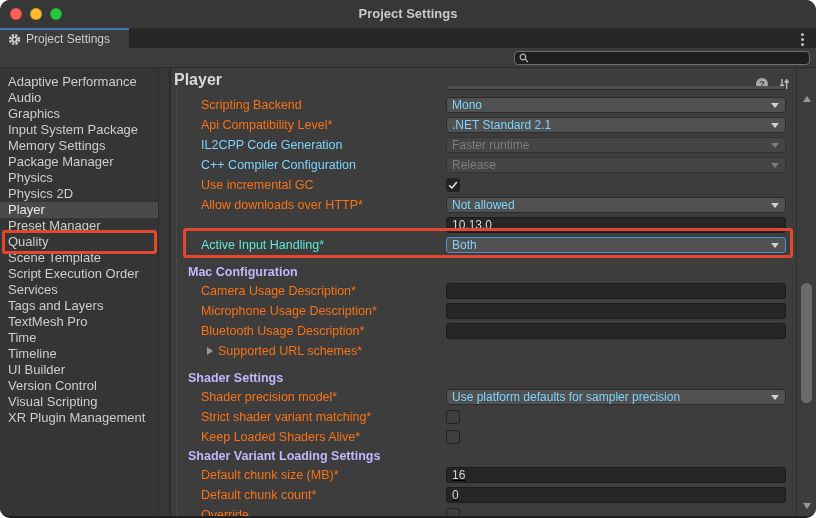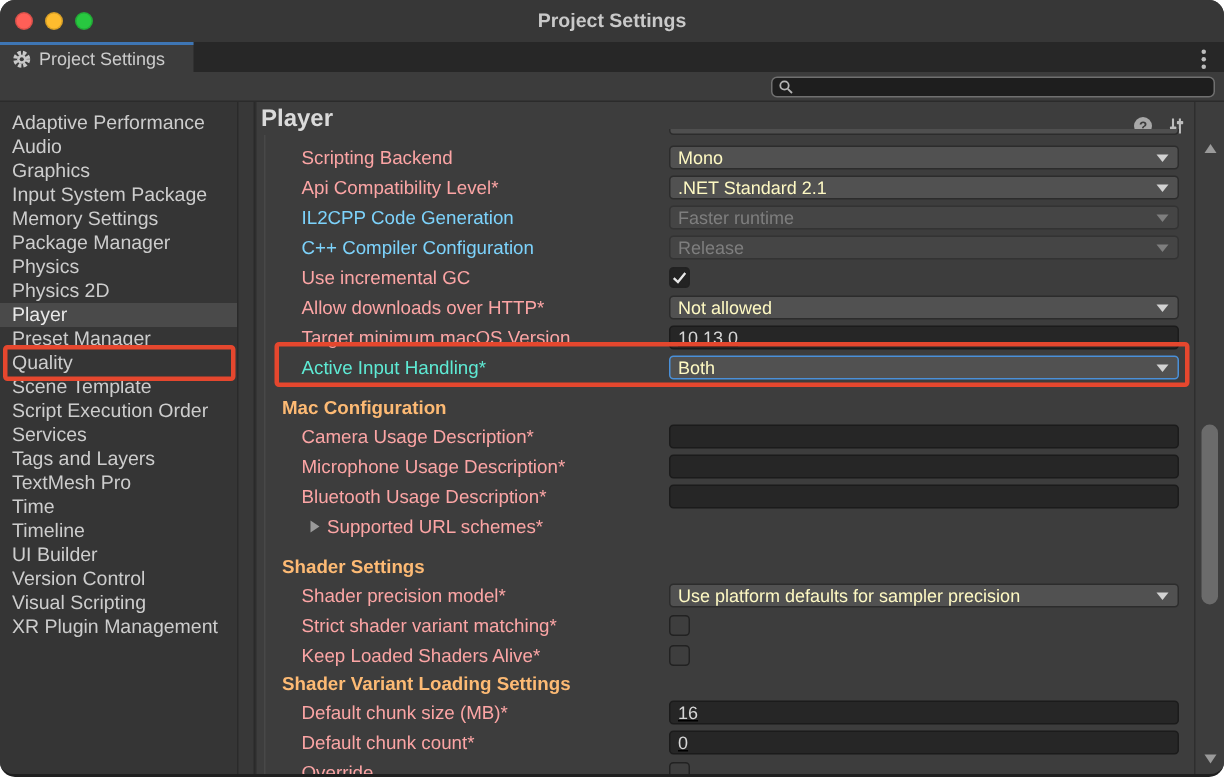--- a/index.html
+++ b/index.html
@@ -49,33 +49,33 @@
   .help-ic{width:12px;height:12px;border-radius:50%;background:#a8a8a8;color:#3d3d3d;font-size:9px;
            font-weight:bold;text-align:center;line-height:12px;}
 
   
   .cutoff{position:absolute;left:446px;top:86px;width:340px;height:4px;background:#4f4f4f;
           border:1px solid #2c2c2c;border-top:none;border-radius:0 0 3px 3px;box-sizing:border-box;}
 
   
   .rows{position:absolute;left:170px;top:90px;width:626px;padding-top:5px;}
   .row{position:relative;height:20px;}
-  .lbl{position:absolute;left:31px;top:3px;font-size:12.5px;line-height:14px;color:#fca5a5;white-space:nowrap;}
+  .lbl{position:absolute;left:31px;top:3px;font-size:12.5px;line-height:14px;color:#f97316;white-space:nowrap;}
   .lbl.disabled{color:#7dd3fc;}
   .lbl.modified{color:#5eead4;}
   .section{position:relative;height:18px;margin-top:8px;}
   .section.no-gap{margin-top:0;}
-  .sec-lbl{position:absolute;left:18px;top:2px;font-size:12.5px;font-weight:bold;color:#fdba74;white-space:nowrap;}
+  .sec-lbl{position:absolute;left:18px;top:2px;font-size:12.5px;font-weight:bold;color:#c4b5fd;white-space:nowrap;}
   .foldout .fold-arrow{position:absolute;left:37px;top:6px;width:0;height:0;
      border-top:4px solid transparent;border-bottom:4px solid transparent;border-left:6px solid #9a9a9a;}
   .foldout .lbl{left:48px;}
 
   .ctrl{position:absolute;left:276px;top:2px;width:340px;height:16px;box-sizing:border-box;}
   .dropdown{background:#515151;border:1px solid #2c2c2c;border-radius:3px;display:flex;align-items:center;}
-  .dd-text{font-size:12px;color:#fef9c3;padding-left:5px;white-space:nowrap;overflow:hidden;flex:1;}
+  .dd-text{font-size:12px;color:#7dd3fc;padding-left:5px;white-space:nowrap;overflow:hidden;flex:1;}
   .dd-arrow{width:0;height:0;border-left:4px solid transparent;border-right:4px solid transparent;
             border-top:5px solid #d2d2d2;margin-right:6px;}
   .dropdown.disabled{background:#454545;border-color:#333333;}
   .dropdown.disabled .dd-text{color:#7e7e7e;}
   .dropdown.disabled .dd-arrow{border-top-color:#7e7e7e;}
   .dropdown.focused{border-color:#4a90d9;}
   .textfield{background:#262626;border:1px solid #1b1b1b;border-radius:3px;display:flex;align-items:center;text-decoration:underline;}
   .tf-text{font-size:12px;color:#d6d6d6;padding-left:5px;white-space:nowrap;}
   .checkbox{width:14px;height:14px;top:3px;background:#3e3e3e;border:1px solid #222222;border-radius:3px;
             display:flex;align-items:center;justify-content:center;}
@@ -223,21 +223,20 @@
         </div>
       </div>
       <div class="row">
         <span class="lbl">Allow downloads over HTTP*</span>
         <div class="ctrl dropdown">
           <span class="dd-text">Not allowed</span>
           <span class="dd-arrow"></span>
         </div>
       </div>
       <div class="row">
-        <span class="lbl">Target minimum macOS Version</span>
         <div class="ctrl textfield">
           <span class="tf-text">10.13.0</span>
         </div>
       </div>
       <div class="row">
         <span class="lbl modified">Active Input Handling*</span>
         <div class="ctrl dropdown focused">
           <span class="dd-text">Both</span>
           <span class="dd-arrow"></span>
         </div>

